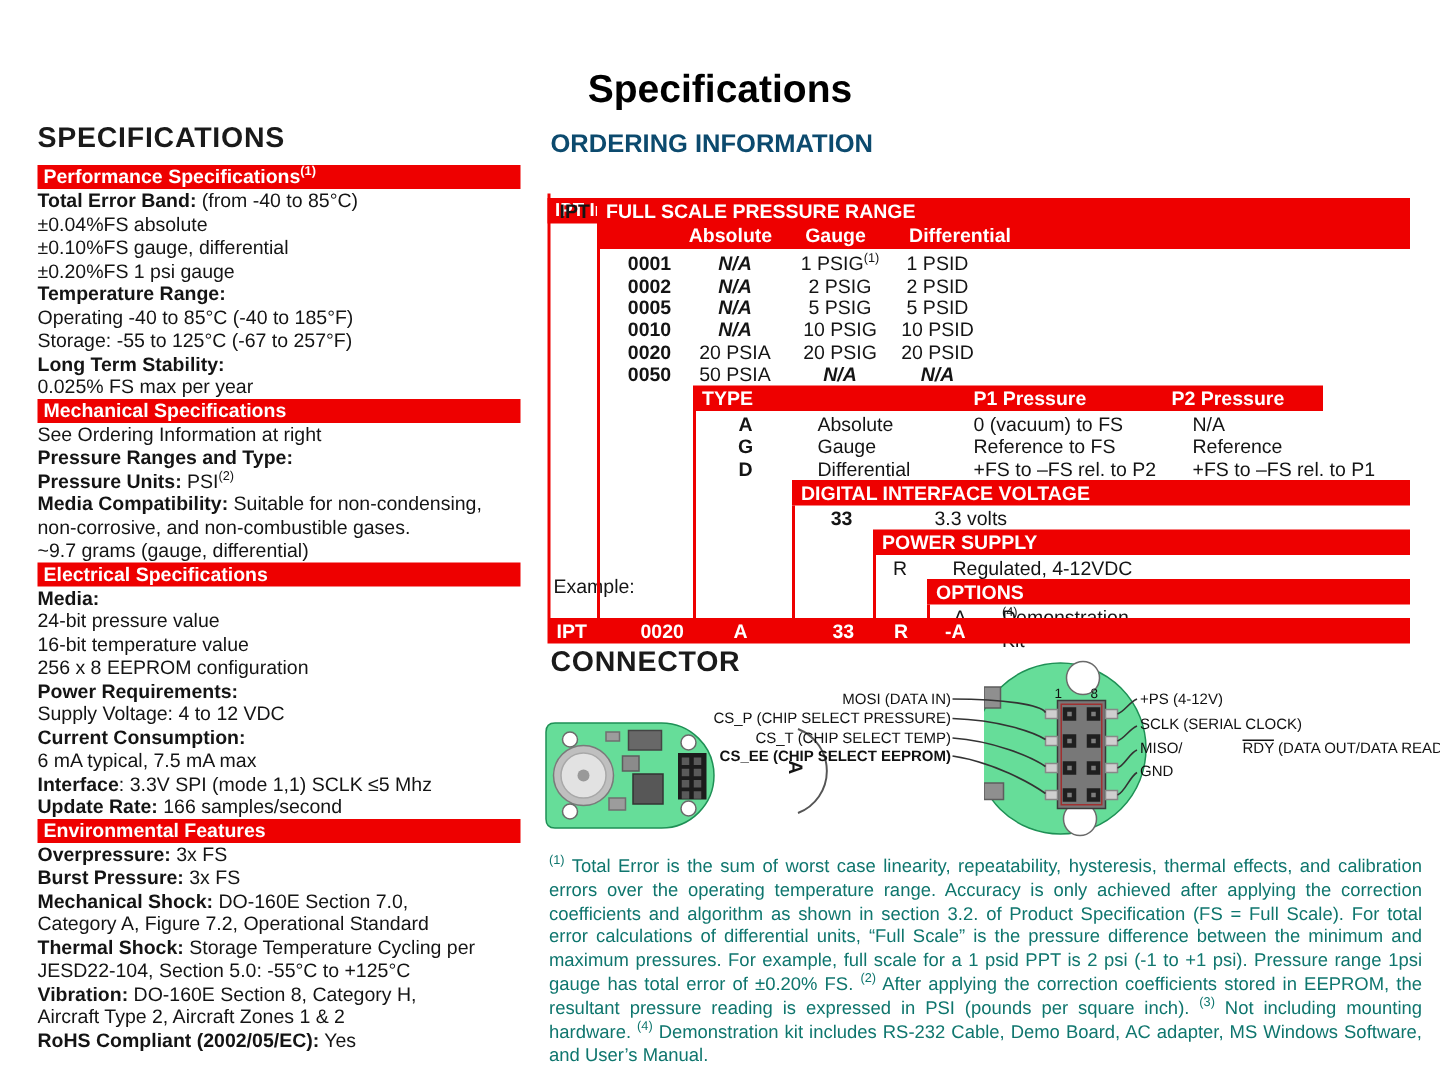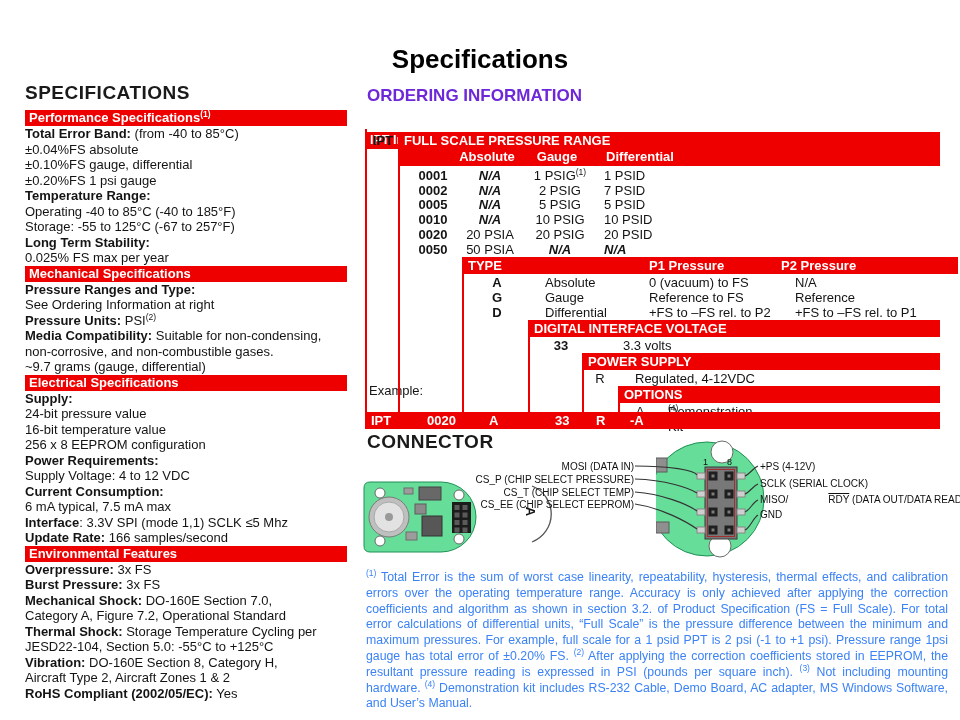--- a/index.html
+++ b/index.html
@@ -14,39 +14,39 @@
 
   
   .left-panel{position:absolute;left:25px;top:82px;width:322px;}
   .left-heading{font-size:19px;font-weight:bold;color:#1a1a1a;letter-spacing:.5px;margin-bottom:6px;}
   .sec-header{background:var(--red);color:#fff;font-weight:bold;font-size:13px;
               height:16px;line-height:16px;padding-left:4px;}
   .sec-header sup{color:#fff;}
   .spec-line{font-size:13px;line-height:15.5px;white-space:nowrap;}
 
   
-  .ordering-heading{position:absolute;left:367px;top:86px;font-size:17px;font-weight:bold;color:#6d28d9;}
+  .ordering-heading{position:absolute;left:367px;top:86px;font-size:17px;font-weight:bold;color:#0c4a6e;}
   .order-table{position:absolute;left:365px;top:112px;width:575px;height:318px;font-size:13px;}
   .order-table .bar{position:absolute;background:var(--red);color:#fff;font-weight:bold;}
   .ot-topbar{left:0;top:0;width:524px;height:17px;line-height:17px;padding-left:5px;font-size:12.5px;box-sizing:border-box;margin-top:20px;}
   .ot-ipt{position:absolute;left:8px;top:21px;font-weight:bold;}
   .ot-fs{left:33px;top:20px;width:542px;height:34px;}
   .ot-fs-title{padding:1px 0 0 6px;font-size:13px;}
   .ot-fs .colhead{position:absolute;top:17px;text-align:center;font-size:13px;}
   .col-abs{left:56px;width:66px;}
   .col-gauge{left:126px;width:66px;}
   .col-diff{left:199px;width:86px;}
   .fs-row,.type-row{position:absolute;left:0;width:575px;height:15px;line-height:15px;}
   .fs-row span,.type-row span{position:absolute;}
   .c-code{left:44px;width:48px;text-align:center;font-weight:bold;}
   .c-abs{left:92px;width:66px;text-align:center;}
   .c-gauge{left:162px;width:66px;text-align:center;}
-  .c-diff{left:239px;width:86px;}
+  .c-diff{left:217px;width:86px;text-align:center;}
   .na{font-style:italic;font-weight:bold;}
-  .ot-typebar{left:97px;top:145px;width:496px;height:17px;line-height:17px;text-decoration:underline;}
+  .ot-typebar{left:97px;top:145px;width:420px;height:17px;line-height:17px;text-decoration:underline;}
   .ot-typebar span{position:absolute;top:0;}
   .tb-type{left:6px;} .tb-p1{left:187px;} .tb-p2{left:319px;}
   .t-code{left:118px;width:28px;text-align:center;font-weight:bold;}
   .t-name{left:180px;} .t-p1{left:284px;} .t-p2{left:430px;}
   .ot-divbar{left:163px;top:208px;width:412px;height:17px;line-height:17px;padding-left:6px;box-sizing:border-box;}
   .ot-divrow{position:absolute;top:226px;left:0;width:575px;height:15px;}
   .ot-divrow span{position:absolute;}
   .d-code{left:180px;width:32px;text-align:center;font-weight:bold;}
   .d-val{left:230px;margin-left:28px;}
   .ot-psbar{left:217px;top:241px;width:358px;height:17px;line-height:17px;padding-left:6px;box-sizing:border-box;}
@@ -68,21 +68,21 @@
   .connector-heading{position:absolute;left:367px;top:431px;font-size:19px;font-weight:bold;letter-spacing:.5px;color:#1a1a1a;}
   .connector-area{position:absolute;left:360px;top:438px;width:590px;height:132px;}
   .conn-label{position:absolute;font-size:10px;white-space:nowrap;color:#111;}
   .conn-left{left:0;width:274px;text-align:right;}
   .conn-right{left:400px;}
   .pin-num{position:absolute;font-size:9px;color:#111;}
   .section-a{position:absolute;left:166px;top:66px;font-size:13px;font-weight:bold;transform:rotate(90deg);}
 
   
   .footnotes{position:absolute;left:366px;top:570px;width:582px;font-size:12.3px;
-             line-height:15.8px;text-align:justify;color:#3b82f6;}
+             line-height:15.8px;text-align:justify;color:#0f766e;}
 </style>
 </head>
 <body>
 
 <div class="page">
 
   <div class="slide-title">Specifications</div>
 
   <div class="left-panel">
     <div class="left-heading">SPECIFICATIONS</div>
@@ -91,28 +91,28 @@
         <div class="spec-line"><span class="b">Total Error Band:</span><span> (from -40 to 85°C)</span></div>
         <div class="spec-line"><span>±0.04%FS absolute</span></div>
         <div class="spec-line"><span>±0.10%FS gauge, differential</span></div>
         <div class="spec-line"><span>±0.20%FS 1 psi gauge</span></div>
         <div class="spec-line"><span class="b">Temperature Range:</span></div>
         <div class="spec-line"><span>Operating -40 to 85°C (-40 to 185°F)</span></div>
         <div class="spec-line"><span>Storage: -55 to 125°C (-67 to 257°F)</span></div>
         <div class="spec-line"><span class="b">Long Term Stability:</span></div>
         <div class="spec-line"><span>0.025% FS max per year</span></div>
         <div class="sec-header"><span class="b">Mechanical Specifications</span></div>
+        <div class="spec-line"><span>See Ordering Information at right</span></div>
         <div class="spec-line"><span class="b">Pressure Ranges and Type:</span></div>
-        <div class="spec-line"><span>See Ordering Information at right</span></div>
         <div class="spec-line"><span class="b">Pressure Units:</span><span> PSI</span><sup>(2)</sup></div>
         <div class="spec-line"><span class="b">Media Compatibility:</span><span> Suitable for non-condensing,</span></div>
         <div class="spec-line"><span>non-corrosive, and non-combustible gases.</span></div>
         <div class="spec-line"><span>~9.7 grams (gauge, differential)</span></div>
         <div class="sec-header"><span class="b">Electrical Specifications</span></div>
-        <div class="spec-line"><span class="b">Supply:</span></div>
+        <div class="spec-line"><span class="b">Media:</span></div>
         <div class="spec-line"><span>24-bit pressure value</span></div>
         <div class="spec-line"><span>16-bit temperature value</span></div>
         <div class="spec-line"><span>256 x 8 EEPROM configuration</span></div>
         <div class="spec-line"><span class="b">Power Requirements:</span></div>
         <div class="spec-line"><span>Supply Voltage: 4 to 12 VDC</span></div>
         <div class="spec-line"><span class="b">Current Consumption:</span></div>
         <div class="spec-line"><span>6 mA typical, 7.5 mA max</span></div>
         <div class="spec-line"><span class="b">Interface</span><span>: 3.3V SPI (mode 1,1) SCLK ≤5 Mhz</span></div>
         <div class="spec-line"><span class="b">Update Rate:</span><span> 166 samples/second</span></div>
         <div class="sec-header"><span class="b">Environmental Features</span></div>
@@ -144,21 +144,21 @@
         <div class="fs-row" style="top: 56px;">
           <span class="c-code">0001</span>
           <span class="c-abs na">N/A</span>
           <span class="c-gauge">1 PSIG<sup>(1)</sup></span>
           <span class="c-diff">1 PSID</span>
         </div>
         <div class="fs-row" style="top: 70.7px;">
           <span class="c-code">0002</span>
           <span class="c-abs na">N/A</span>
           <span class="c-gauge">2 PSIG</span>
-          <span class="c-diff">7 PSID</span>
+          <span class="c-diff">2 PSID</span>
         </div>
         <div class="fs-row" style="top: 85.4px;">
           <span class="c-code">0005</span>
           <span class="c-abs na">N/A</span>
           <span class="c-gauge">5 PSIG</span>
           <span class="c-diff">5 PSID</span>
         </div>
         <div class="fs-row" style="top: 100.1px;">
           <span class="c-code">0010</span>
           <span class="c-abs na">N/A</span>
@@ -330,21 +330,21 @@
         <path d="M385,92 C390,90 393,80 398,77"></path>
       </g>
     </svg>
     <span class="pin-num" style="left:343px;top:19px;">1</span>
     <span class="pin-num" style="left:367px;top:19px;">8</span>
     <span class="section-a">A</span>
     <div id="conn-left-labels">
         <div class="conn-label conn-left" style="top: 23px;">MOSI (DATA IN)</div>
         <div class="conn-label conn-left" style="top: 36px;">CS_P (CHIP SELECT PRESSURE)</div>
         <div class="conn-label conn-left" style="top: 49px;">CS_T (CHIP SELECT TEMP)</div>
-        <div class="conn-label conn-left" style="top: 61px;">CS_EE (CHIP SELECT EEPROM)</div>
+        <div class="conn-label conn-left" style="top: 61px; font-weight: bold;">CS_EE (CHIP SELECT EEPROM)</div>
       </div>
     <div id="conn-right-labels">
         <div class="conn-label conn-right" style="top: 23px;"><span>+PS (4-12V)</span></div>
         <div class="conn-label conn-right" style="top: 40px;"><span>SCLK (SERIAL CLOCK)</span></div>
         <div class="conn-label conn-right" style="top: 56px;"><span>MISO/</span><span class="over">RDY</span><span> (DATA OUT/DATA READY)</span></div>
         <div class="conn-label conn-right" style="top: 71px;"><span>GND</span></div>
       </div>
   </div>
 
   <div class="footnotes" id="footnotes"><sup>(1)</sup><span> Total Error is the sum of worst case linearity, repeatability, hysteresis, thermal effects, and calibration errors over the operating temperature range. Accuracy is only achieved after applying the correction coefficients and algorithm as shown in section 3.2. of Product Specification (FS = Full Scale).  For total error calculations of differential units, “Full Scale” is the pressure difference between the minimum and maximum pressures. For example, full scale for a 1 psid PPT is 2 psi (-1 to +1 psi). Pressure range 1psi gauge has total error of ±0.20% FS. </span><sup>(2)</sup><span> After applying the correction coefficients stored in EEPROM, the resultant pressure reading is expressed in PSI (pounds per square inch). </span><sup>(3)</sup><span> Not including mounting hardware. </span><sup>(4)</sup><span> Demonstration kit includes RS-232 Cable, Demo Board, AC adapter, MS Windows Software, and User’s Manual.</span></div>

